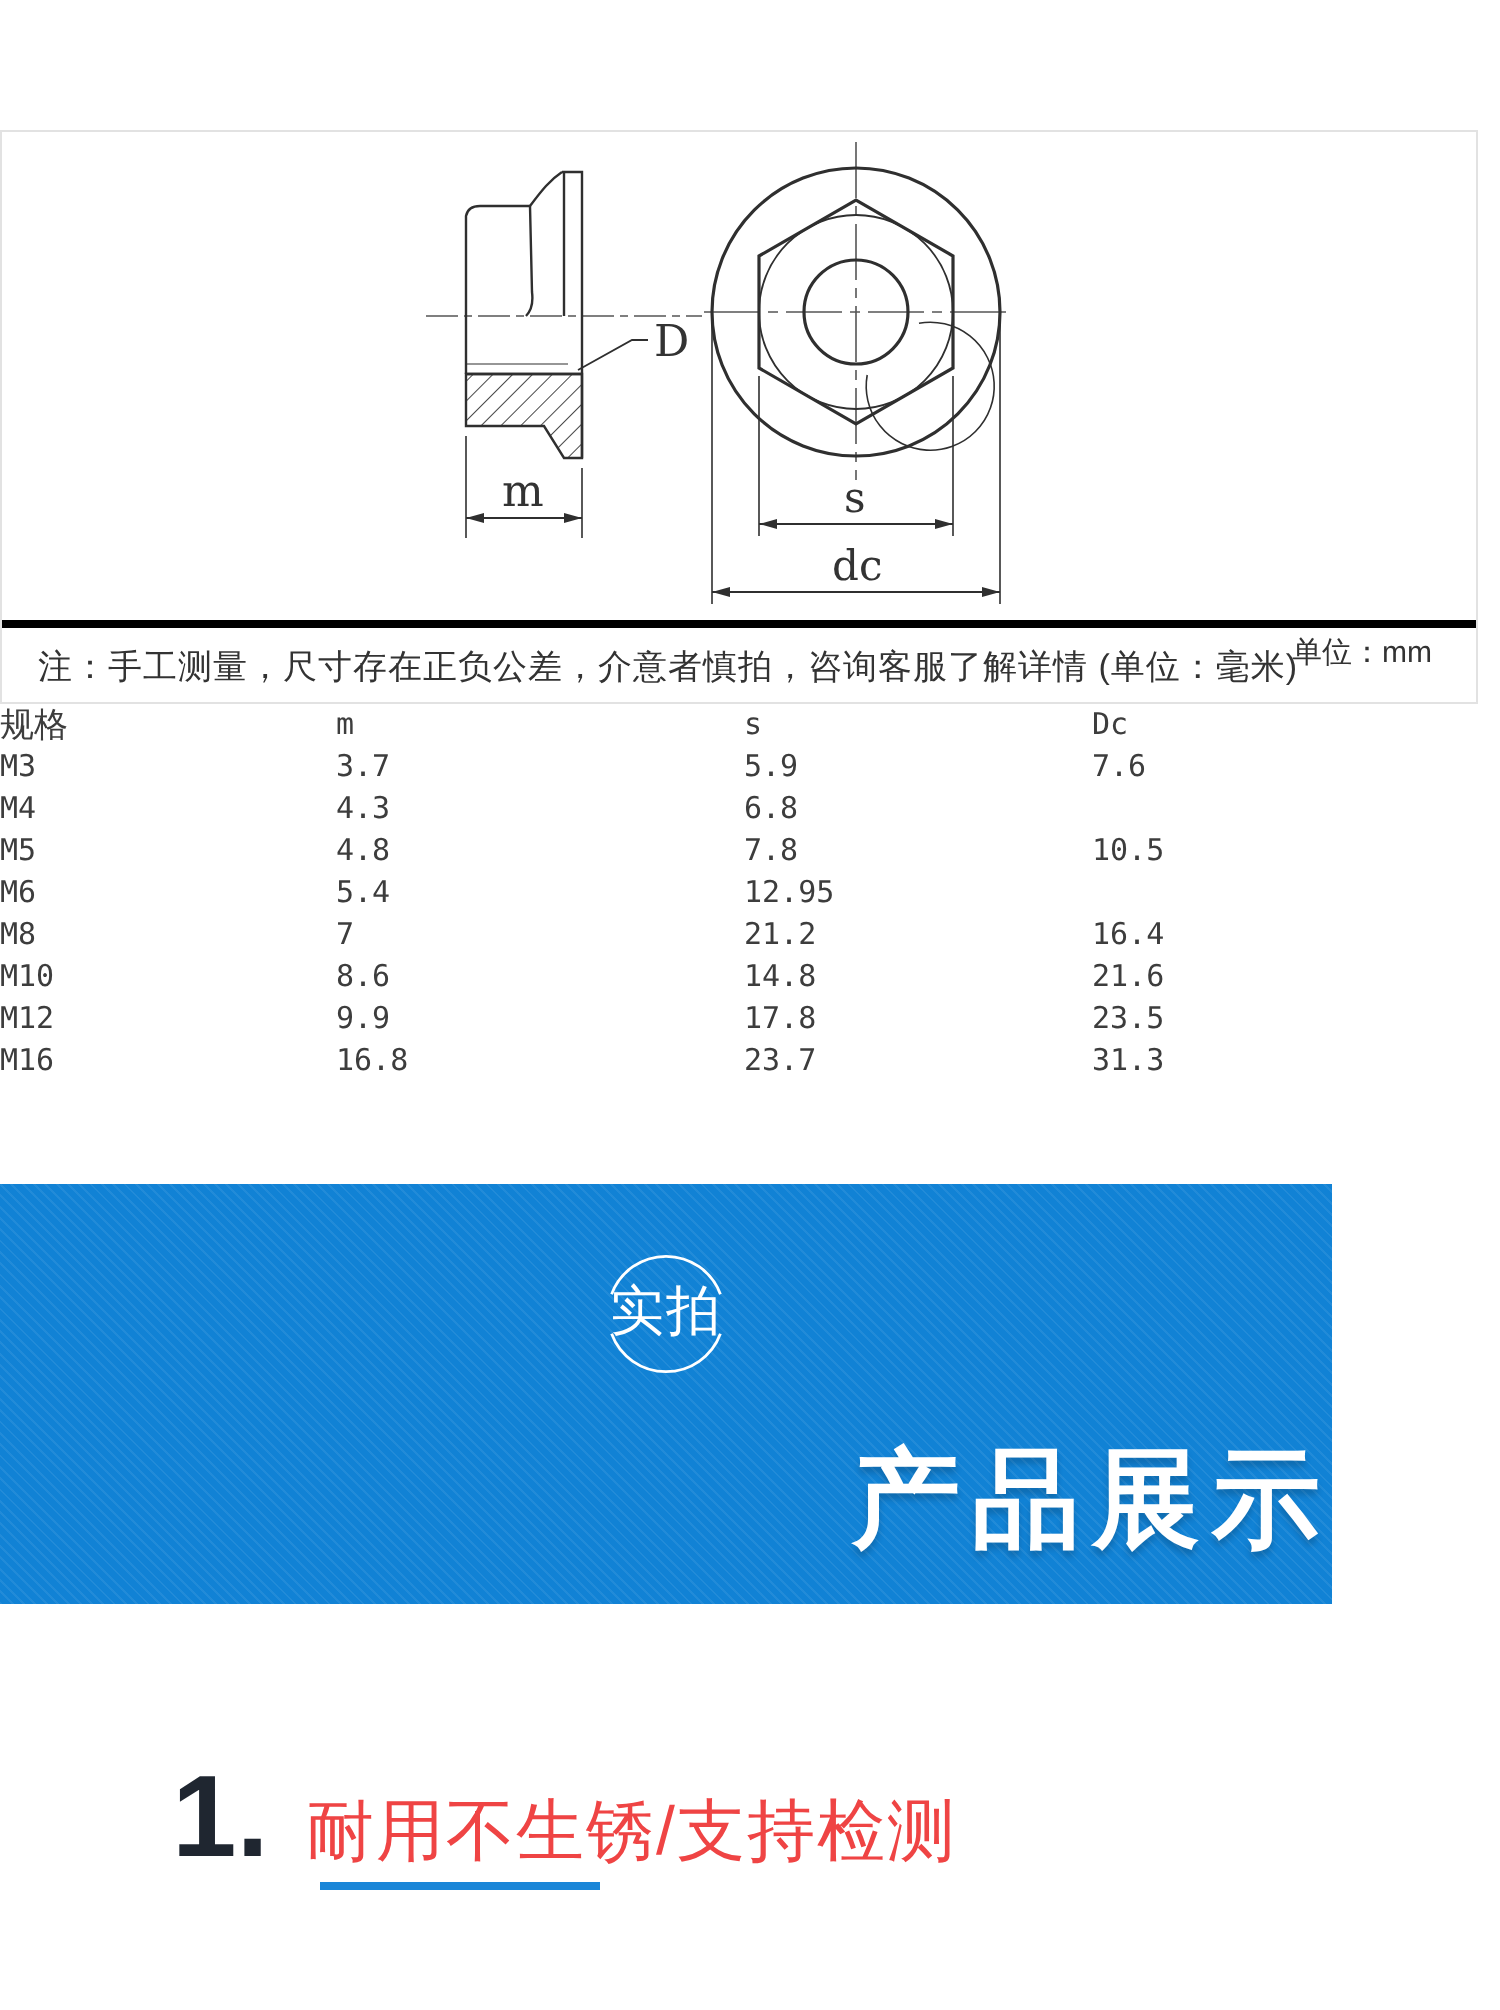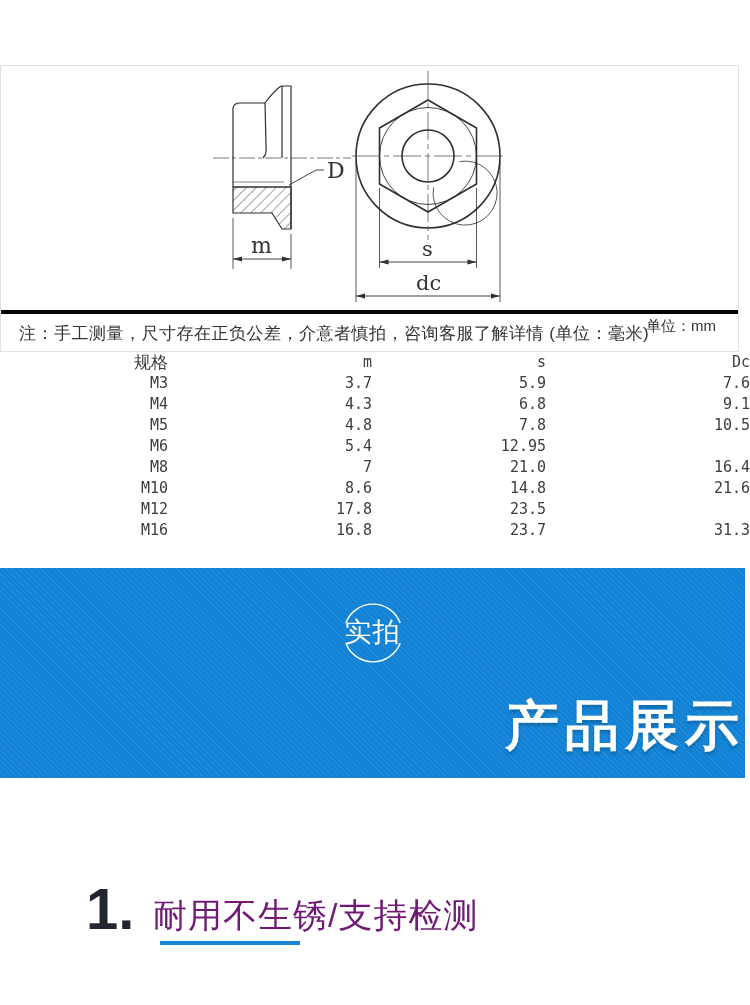--- a/index.html
+++ b/index.html
@@ -9,40 +9,40 @@
   
   .spec-box{position:absolute;left:0;top:65px;width:737px;border:1px solid #e2e2e2;background:#fff;}
   .drawing-wrap{width:737px;height:244px;}
   .note-row{position:relative;border-top:4px solid #000000;height:37px;}
   .note-text{position:absolute;left:18px;top:8px;font-size:17px;color:#333;letter-spacing:.5px;}
   .unit-label{position:absolute;right:22px;top:3px;font-size:15px;color:#333;}
 
   
   .spec-table{position:absolute;left:0;top:352px;width:750px;color:#3d3d3d;}
   .t-row{display:grid;grid-template-columns:168px 204px 174px 204px;height:21px;line-height:21px;}
-  .t-row span{text-align:right;font-family:"DejaVu Sans Mono","Liberation Mono",monospace;font-size:15px;}
+  .t-row span{text-align:left;font-family:"DejaVu Sans Mono","Liberation Mono",monospace;font-size:15px;}
   .t-header span{font-size:15px;}
   .t-header .cjk{font-family:"Liberation Sans",sans-serif;font-size:17px;}
 
   
-  .banner{position:absolute;left:0;top:568px;width:745px;height:210px;background:#1182d5;
+  .banner{position:absolute;left:0;top:592px;width:666px;height:210px;background:#1182d5;
           background-image:repeating-linear-gradient(45deg,rgba(255,255,255,.07) 0 1px,rgba(255,255,255,0) 1px 4px);}
   .badge{position:absolute;left:50%;top:33px;transform:translateX(-50%);width:64px;height:64px;}
   .badge svg{position:absolute;left:0;top:0;}
   .badge-label{position:absolute;left:50%;top:50%;transform:translate(-50%,-54%);
                color:#fff;font-size:27px;white-space:nowrap;letter-spacing:1px;}
   .banner-title{position:absolute;left:0;top:122px;width:100%;text-align:right;color:#fff;
                 font-size:54px;font-weight:bold;letter-spacing:6px;
                 text-shadow:0 3px 3px rgba(0,0,0,.18);}
 
   
   .feature{position:absolute;left:0;top:813px;width:750px;height:192px;background:#fff;}
   .feature-number{position:absolute;left:86px;top:62px;font-size:58px;font-weight:bold;color:#1f2630;
                   font-family:"Liberation Sans",sans-serif;}
-  .feature-text{position:absolute;left:153px;top:80px;font-size:34px;color:#701a75;letter-spacing:1px;}
+  .feature-text{position:absolute;left:153px;top:80px;font-size:34px;color:#ef4444;letter-spacing:1px;}
   .feature-underline{position:absolute;left:160px;top:128px;width:140px;height:4px;background:#1a86d8;}
 
   svg text{fill:#333;}
 </style>
 </head>
 <body>
 
 <div class="page">
 
   <div class="spec-box">
@@ -128,47 +128,47 @@
         <div class="t-row">
           <span>M3</span>
           <span>3.7</span>
           <span>5.9</span>
           <span>7.6</span>
         </div>
         <div class="t-row">
           <span>M4</span>
           <span>4.3</span>
           <span>6.8</span>
-          <span>9.1</span>
         </div>
         <div class="t-row">
           <span>M5</span>
           <span>4.8</span>
           <span>7.8</span>
           <span>10.5</span>
         </div>
         <div class="t-row">
           <span>M6</span>
           <span>5.4</span>
           <span>12.95</span>
         </div>
         <div class="t-row">
           <span>M8</span>
           <span>7</span>
-          <span>21.0</span>
+          <span>21.2</span>
           <span>16.4</span>
         </div>
         <div class="t-row">
           <span>M10</span>
           <span>8.6</span>
           <span>14.8</span>
           <span>21.6</span>
         </div>
         <div class="t-row">
           <span>M12</span>
+          <span>9.9</span>
           <span>17.8</span>
           <span>23.5</span>
         </div>
         <div class="t-row">
           <span>M16</span>
           <span>16.8</span>
           <span>23.7</span>
           <span>31.3</span>
         </div>
       </div>

